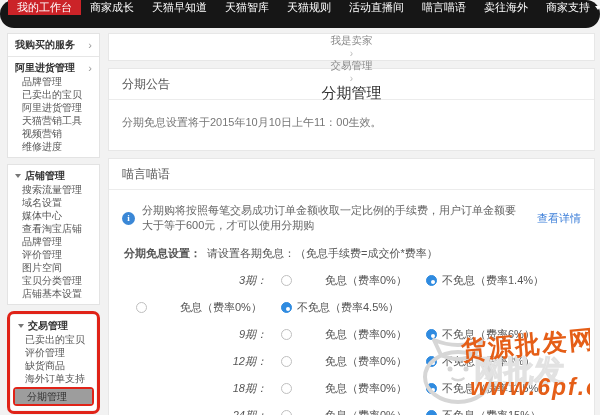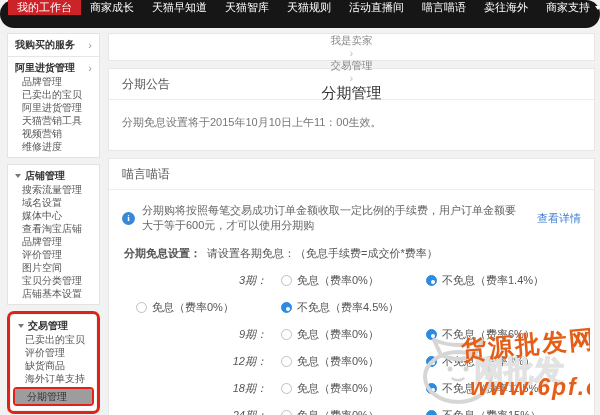--- a/index.html
+++ b/index.html
@@ -48,21 +48,21 @@
                font-size:9px; font-weight:bold; text-align:center; line-height:13px; font-family:"Liberation Serif",serif; margin-right:7px; }
   .link { color:#3d7fd9; text-decoration:none; margin-left:20px; cursor:pointer; white-space:nowrap; }
 
   .form-head { display:flex; color:#555; margin:2px 0 0 2px;align-items:center; }
   .form-label { font-weight:bold; }
   .form-hint { margin-left:6px; }
 
   .opt-row { display:flex; align-items:center; margin-top:12px; color:#555; }
   .period { width:145px; text-align:right; flex:none;font-style:italic; }
   .rgroup { display:flex; align-items:center; cursor:pointer; }
-  .rg1 { width:145px; margin-left:14px; flex:none; }
+  .rg1 { width:145px; margin-left:14px; flex:none;gap:28px; }
   .radio { position:relative; width:11px; height:11px; border:1px solid #bfbfbf; border-radius:50%; background:#fff; flex:none; }
   .radio.checked { background:#2f8be0; border-color:#2f8be0; }
   .radio.checked::after { content:""; position:absolute; left:3.5px; top:3.5px; width:4px; height:4px; border-radius:50%; background:#fff; }
   .radio-label { margin-left:5px; }
 
   
   .watermark { position:absolute; right:10px; bottom:6px; width:178px; height:90px; pointer-events:none;margin-top:32px; }
 </style>
 </head>
 <body>

